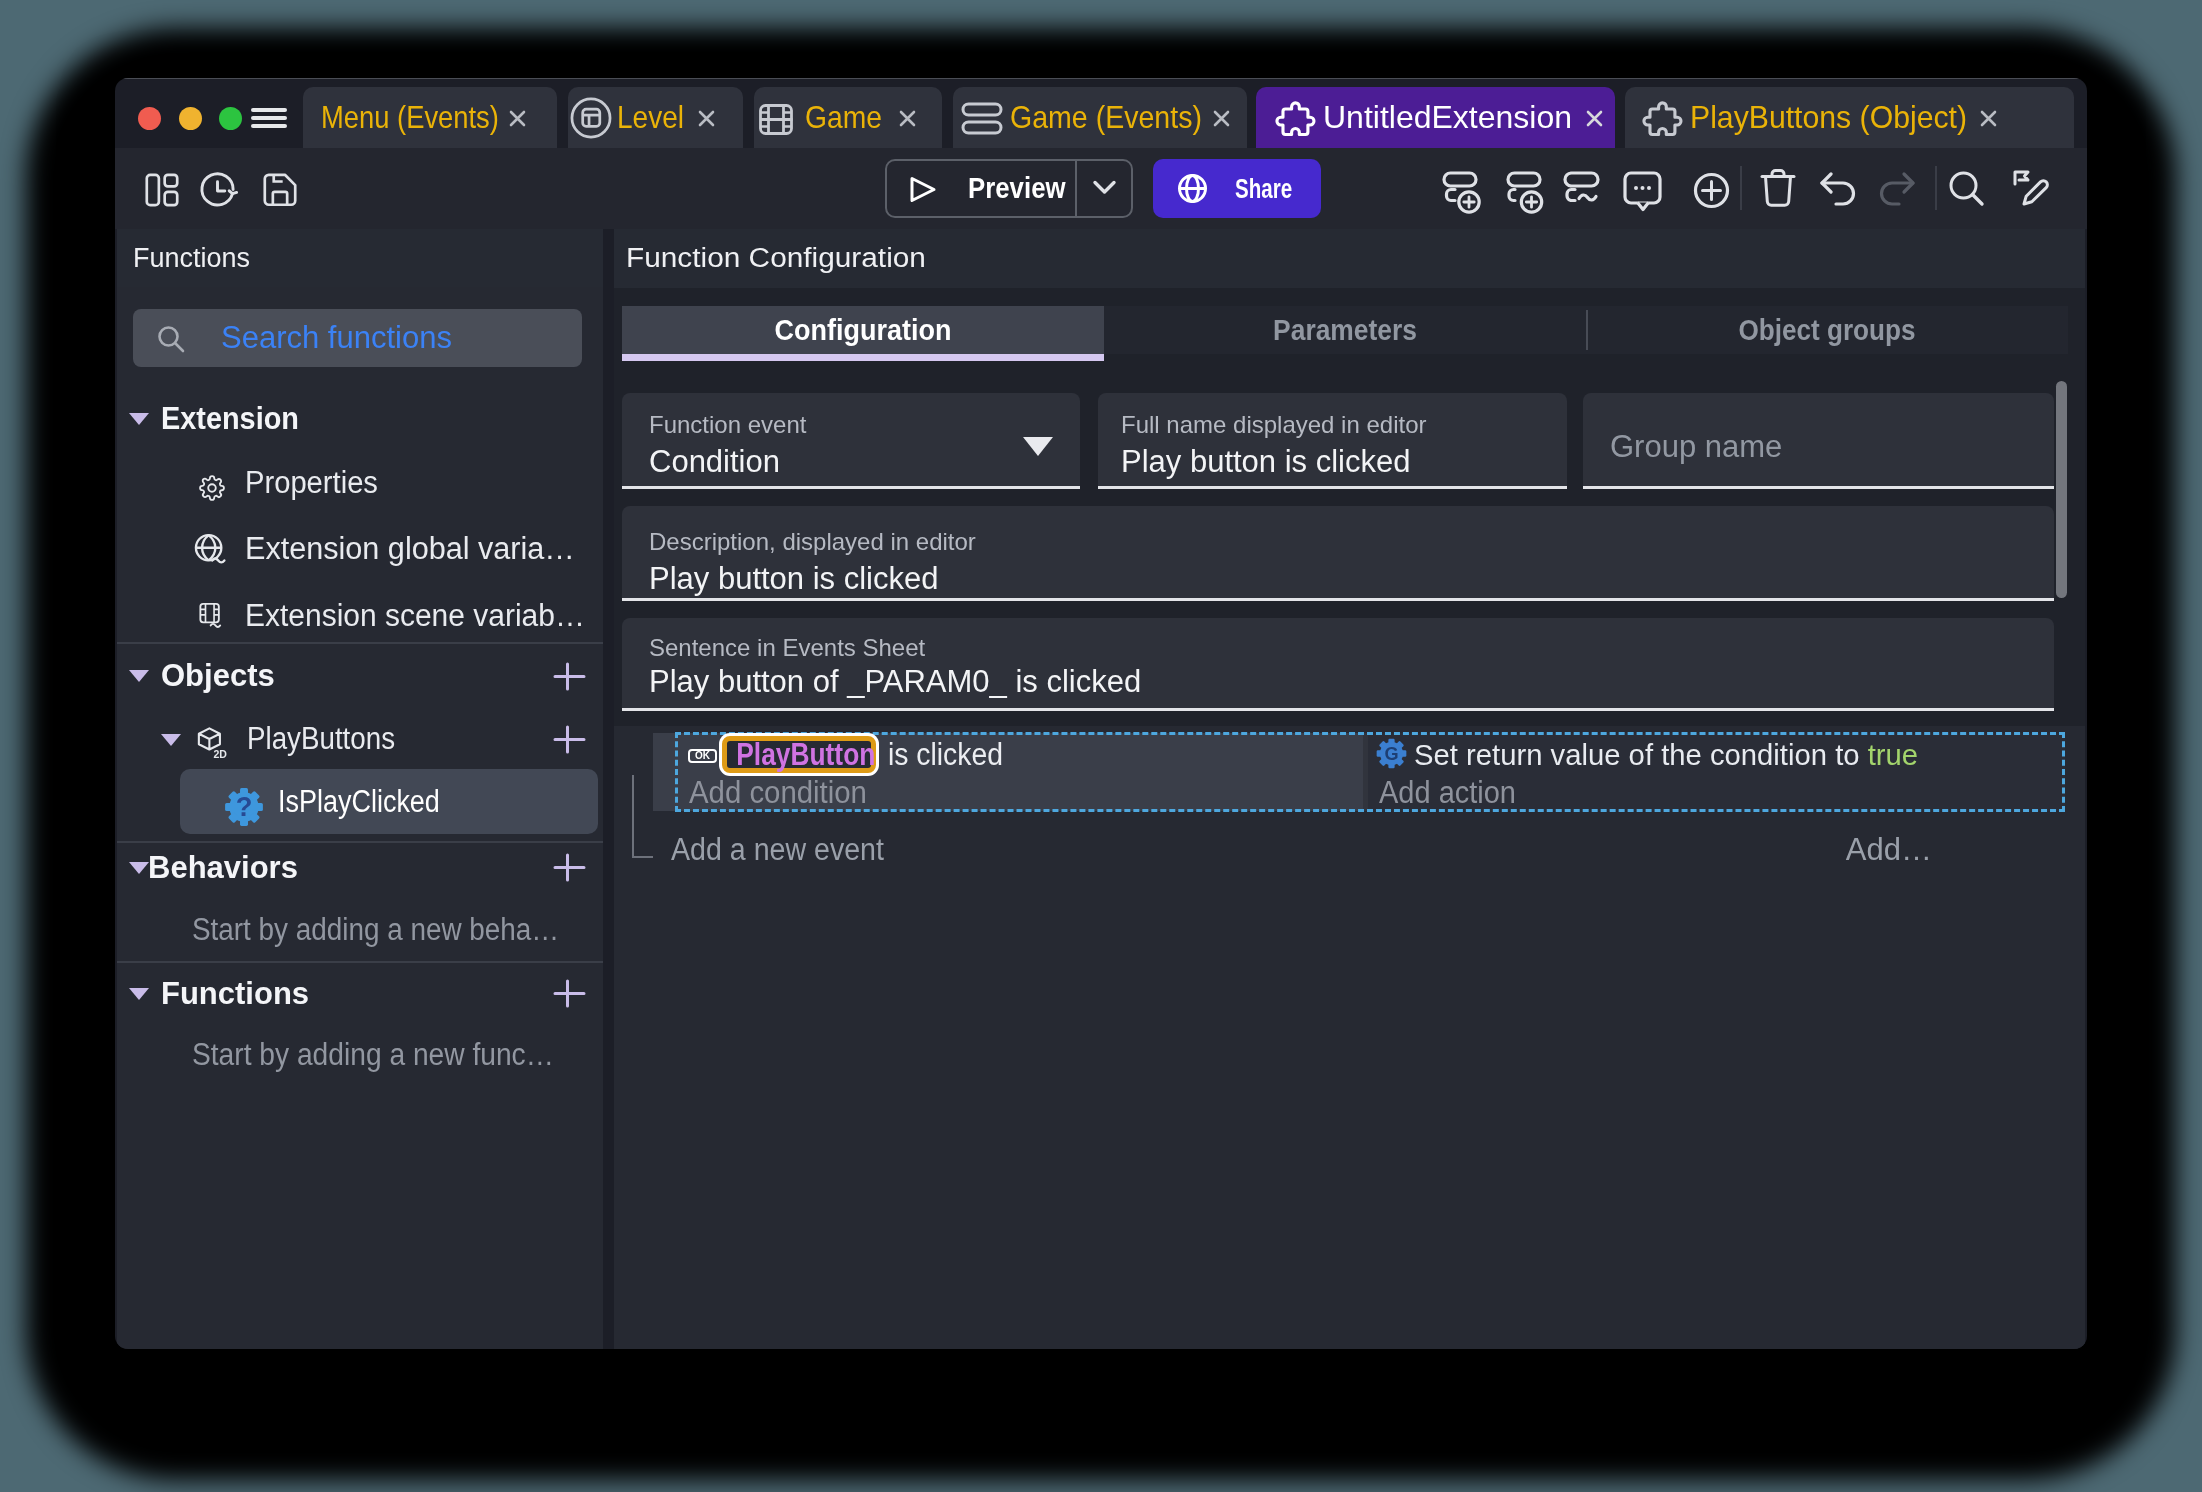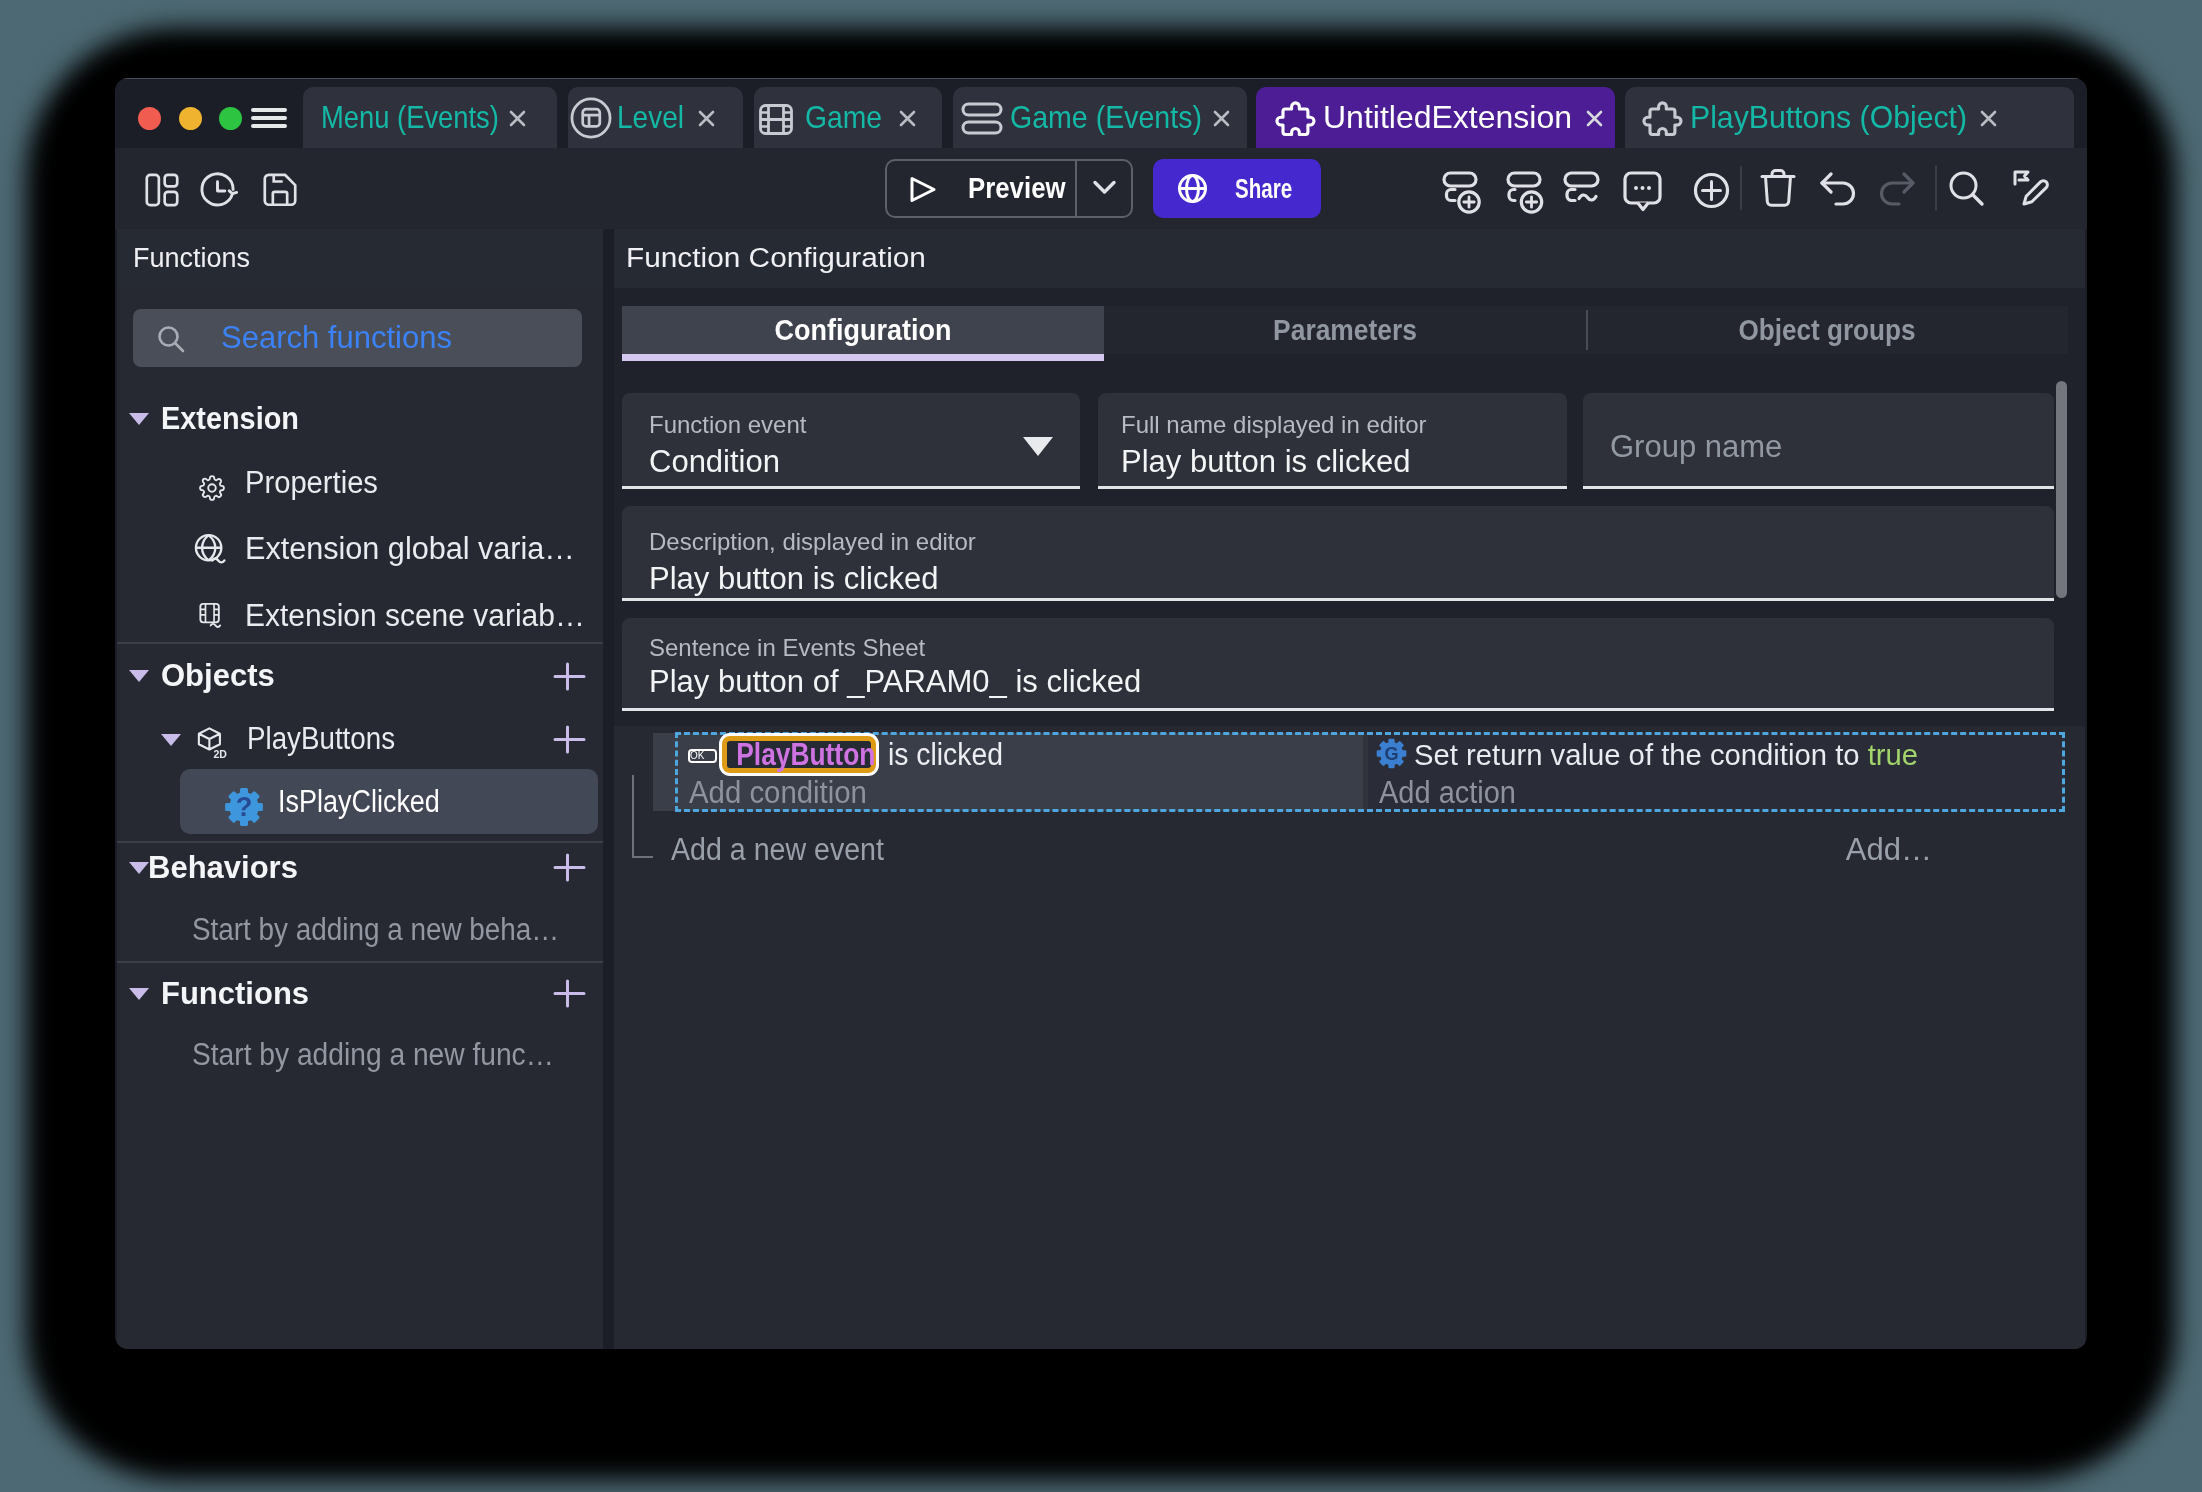--- a/index.html
+++ b/index.html
@@ -1,21 +1,21 @@
 <!DOCTYPE html>
 <html><head><meta charset="utf-8">
 <style>
 html,body{margin:0;padding:0;width:2202px;height:1492px;background:#4d6973;overflow:hidden}
 *{box-sizing:border-box}
 body,div,span{font-family:"Liberation Sans",sans-serif}
 .abs{position:absolute}
 #backdrop{position:absolute;left:26px;top:28px;width:2150px;height:1452px;background:#000;border-radius:150px;filter:blur(12px)}
 #win{position:absolute;left:115px;top:78px;width:1972px;height:1271px;background:#1c1e27;border-radius:13px;overflow:hidden;box-shadow:0 10px 40px 10px #000;transform:translateZ(0)}
 #win::before{content:"";position:absolute;left:0;top:0;right:0;height:1px;background:#4a4d55;z-index:99}
-.tab{position:absolute;top:9px;height:61px;background:#2f323c;border-radius:10px 10px 0 0;color:#14b8a6}
+.tab{position:absolute;top:9px;height:61px;background:#2f323c;border-radius:10px 10px 0 0;color:#eab308}
 .tab.active{background:#4c1d95;color:#fff;height:61px}
 .tabtxt{position:absolute;top:0;height:61px;line-height:61px;font-size:32px;white-space:nowrap}
 .x{position:absolute;top:21px;width:21px;height:21px}
 #toolbar{position:absolute;left:0;top:70px;width:1972px;height:81px;background:#24262f}
 .tdiv{position:absolute;top:88px;width:2px;height:44px;background:#3a3d47}
 #lp{position:absolute;left:2px;top:151px;width:486px;height:1120px;background:#262932}
 #lphead{position:absolute;left:0;top:0;width:486px;height:58px;background:#262a33;color:#eff0f3;font-size:27px;line-height:58px}
 .sechead{font-size:31px;font-weight:bold;color:#f4f5f8;white-space:nowrap}
 .item{font-size:31px;color:#e9ebef;white-space:nowrap}
 .hint{font-size:31px;color:#9297a1;white-space:nowrap}
@@ -289,21 +289,21 @@
     <div class="box" style="left:8px;top:389px;width:1432px;height:93px"></div>
     <div class="lbl" style="left:35px;top:405px" id="lb5">Sentence in Events Sheet</div>
     <div class="val" style="left:35px;top:435px" id="vl5">Play button of _PARAM0_ is clicked</div>
 
     <div class="abs" style="left:1442px;top:152px;width:11px;height:217px;background:#73767d;border-radius:6px"></div>
 
     <div class="abs" style="left:39px;top:504px;width:710px;height:78px;background:#3a3e49"></div>
     <div class="abs" style="left:749px;top:504px;width:702px;height:78px;background:#2a2d37"></div>
     <div class="abs" style="left:749px;top:504px;width:5px;height:78px;background:#31343d"></div>
     <div class="abs" style="left:61px;top:503px;width:1390px;height:80px;border:3px dashed #4da7de"></div>
-    <div class="abs" style="left:74px;top:520px;width:29px;height:14px;border:2px solid #fff;border-radius:4px;color:#fff;font-size:10px;font-weight:normal;text-align:left;line-height:10px">OK</div>
+    <div class="abs" style="left:74px;top:520px;width:29px;height:14px;border:2px solid #fff;border-radius:4px;color:#fff;font-size:10px;font-weight:bold;text-align:center;line-height:10px">OK</div>
     <div class="abs" style="left:108px;top:507px;width:154px;height:37px;background:#262a33;border:5px solid #de9b16;border-radius:8px;box-shadow:0 0 0 3px #fff"></div>
     <div class="abs" style="left:111px;top:506px;width:150px;height:40px;line-height:40px;font-size:31px;font-weight:bold;color:#d073e2;text-align:center;transform:scaleX(0.85);transform-origin:50% 50%" id="pbt">PlayButton</div>
     <div class="abs val" style="left:274px;top:508px;height:36px;line-height:36px;color:#eceef2;font-size:31px;transform:scaleX(0.914);transform-origin:0 50%" id="iscl">is clicked</div>
     <div class="abs hint" style="left:75px;top:549px;height:30px;line-height:30px;color:#8e929c;transform:scaleX(0.947);transform-origin:0 50%" id="addc">Add condition</div>
     <svg style="left:761px;top:508px" width="33" height="33" viewBox="0 0 40 40">
         <g fill="#3b7fd0">
           <circle cx="20" cy="20" r="14"></circle>
           <rect x="16.2" y="2" width="7.6" height="8" rx="1.5"></rect>
           <rect x="16.2" y="30" width="7.6" height="8" rx="1.5"></rect>
           <rect x="2" y="16.2" width="8" height="7.6" rx="1.5"></rect>

